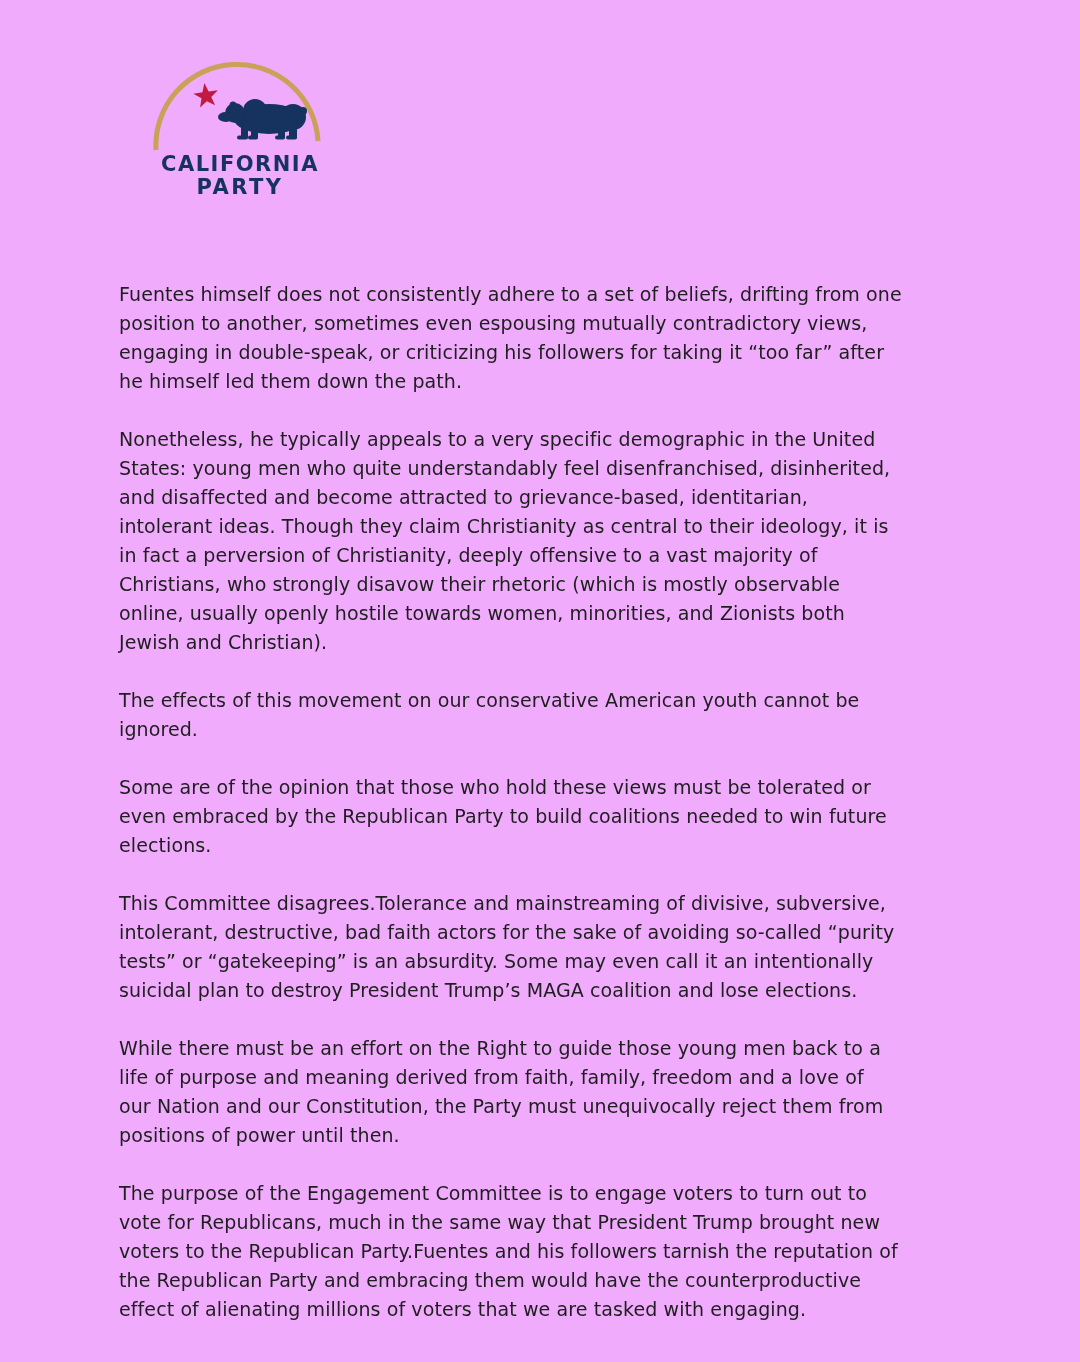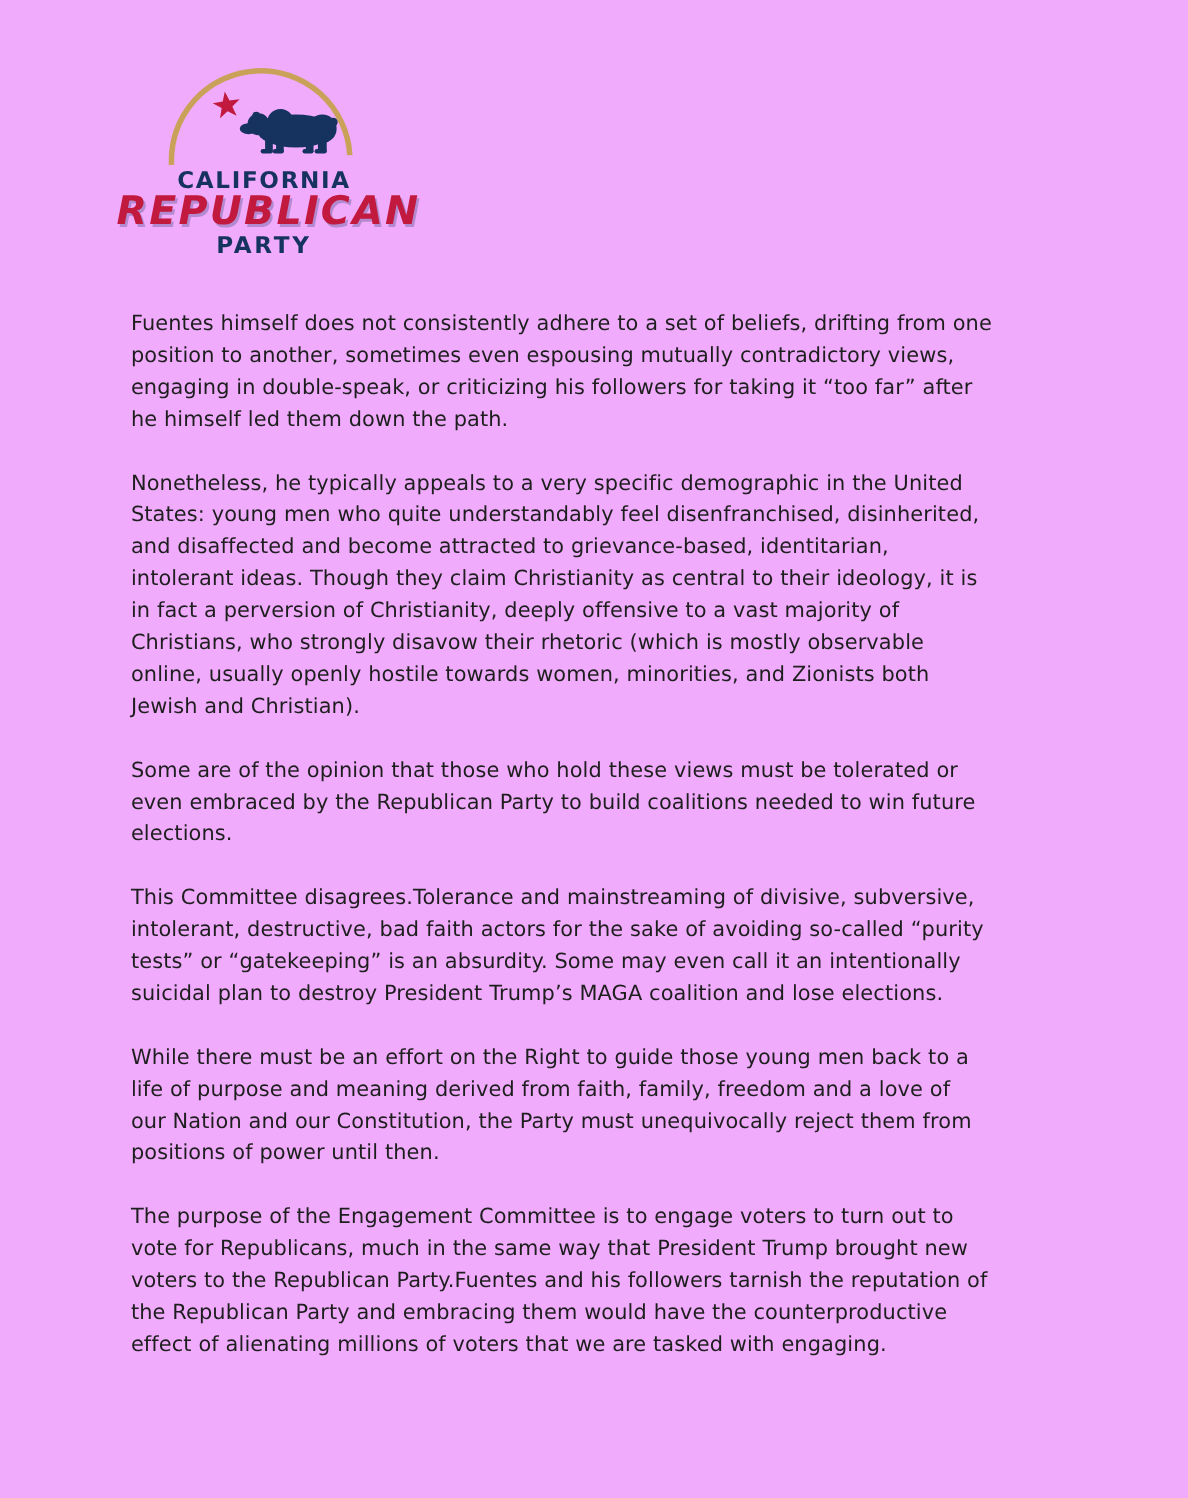--- a/index.html
+++ b/index.html
@@ -97,37 +97,38 @@
         <rect x="131" y="75.5" width="11" height="4" rx="2"></rect>
         <rect x="145" y="63" width="7" height="16" rx="2"></rect>
         <rect x="142" y="75.5" width="10" height="4" rx="2"></rect>
         <rect x="172" y="63" width="7" height="16" rx="2"></rect>
         <rect x="169" y="75.5" width="10" height="4" rx="2"></rect>
         <rect x="183" y="61" width="8" height="18" rx="2"></rect>
         <rect x="180" y="75.5" width="11" height="4" rx="2"></rect>
       </g>
     </svg>
     <div class="logo-line1">CALIFORNIA</div>
-    <div class="logo-line2">REPUBLICAN</div>
     <div class="logo-line3">PARTY</div>
   </div>
 
   <div class="doc-body" id="doc-body">
       <p>Fuentes himself does not consistently adhere to a set of beliefs, drifting from one
 position to another, sometimes even espousing mutually contradictory views,
 engaging in double-speak, or criticizing his followers for taking it “too far” after
 he himself led them down the path.</p>
       <p>Nonetheless, he typically appeals to a very specific demographic in the United
 States: young men who quite understandably feel disenfranchised, disinherited,
 and disaffected and become attracted to grievance-based, identitarian,
 intolerant ideas. Though they claim Christianity as central to their ideology, it is
 in fact a perversion of Christianity, deeply offensive to a vast majority of
 Christians, who strongly disavow their rhetoric (which is mostly observable
 online, usually openly hostile towards women, minorities, and Zionists both
 Jewish and Christian).</p>
+      <p>The effects of this movement on our conservative American youth cannot be
+ignored.</p>
       <p>Some are of the opinion that those who hold these views must be tolerated or
 even embraced by the Republican Party to build coalitions needed to win future
 elections.</p>
       <p>This Committee disagrees.Tolerance and mainstreaming of divisive, subversive,
 intolerant, destructive, bad faith actors for the sake of avoiding so-called “purity
 tests” or “gatekeeping” is an absurdity. Some may even call it an intentionally
 suicidal plan to destroy President Trump’s MAGA coalition and lose elections.</p>
       <p>While there must be an effort on the Right to guide those young men back to a
 life of purpose and meaning derived from faith, family, freedom and a love of
 our Nation and our Constitution, the Party must unequivocally reject them from

